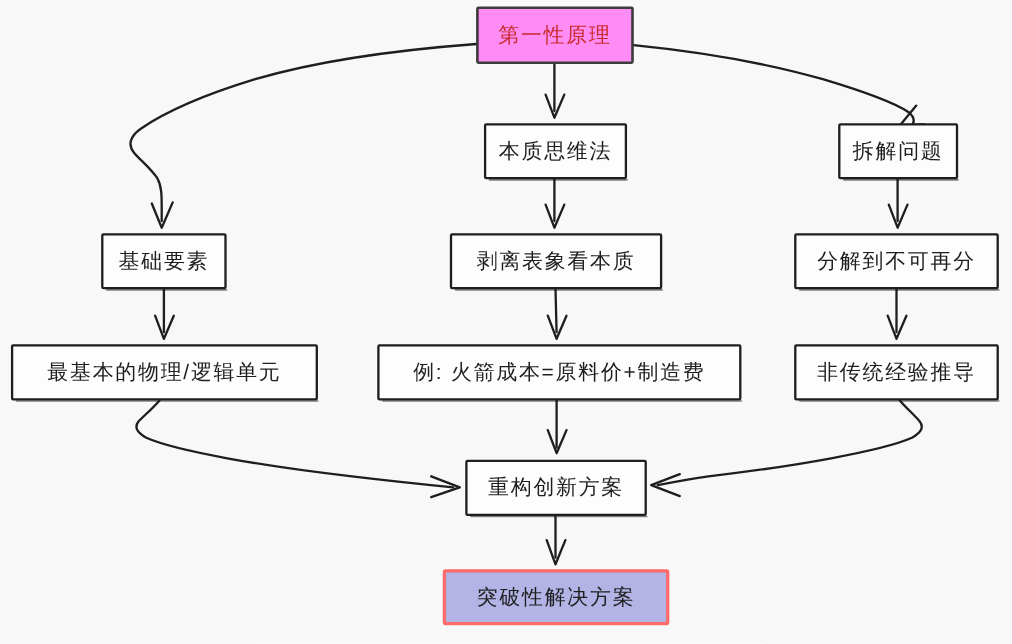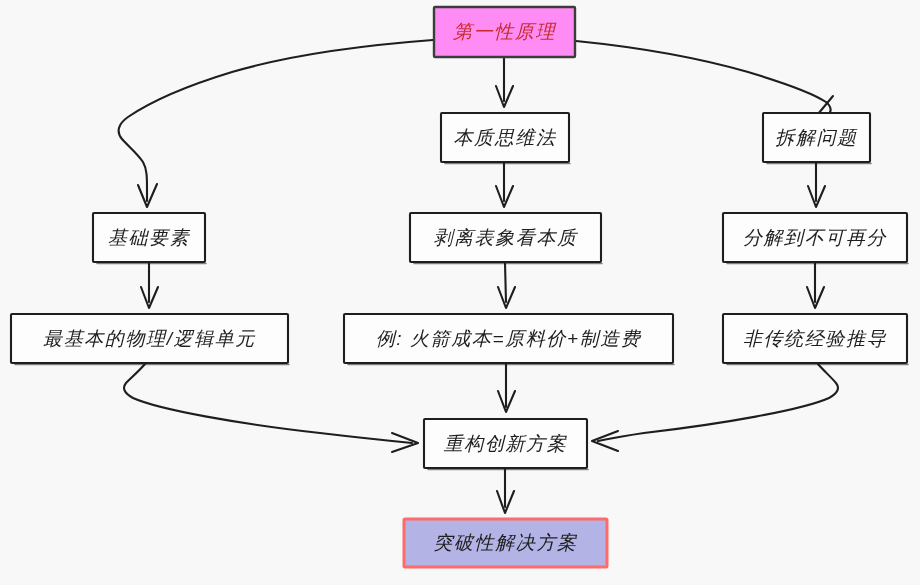--- a/index.html
+++ b/index.html
@@ -60,21 +60,21 @@
     fill: none;
     stroke: #1e1e1e;
     stroke-width: 2.1;
     stroke-linecap: round;
     stroke-linejoin: round;
   }
 </style>
 </head>
 <body>
 
-<div id="canvas" style="background: rgb(248, 248, 248); font-style: italic;">
+<div id="canvas" style="background: rgb(248, 248, 248);">
   <svg id="diagram-svg" viewBox="0 0 920 585">
 
     <g>
 
       <g>
         <path class="edge-path" d="M 433,40 C 380,44 300,52 232,72 C 186,86 150,102 128,117
              C 118,124 116,132 122,139 C 128,146 137,153 143,162
              C 147,169 147,178 147,188 L 147,201"></path>
         <path class="arrow-head" d="M 138,185 L 147,207 L 157,184"></path>
       </g>

